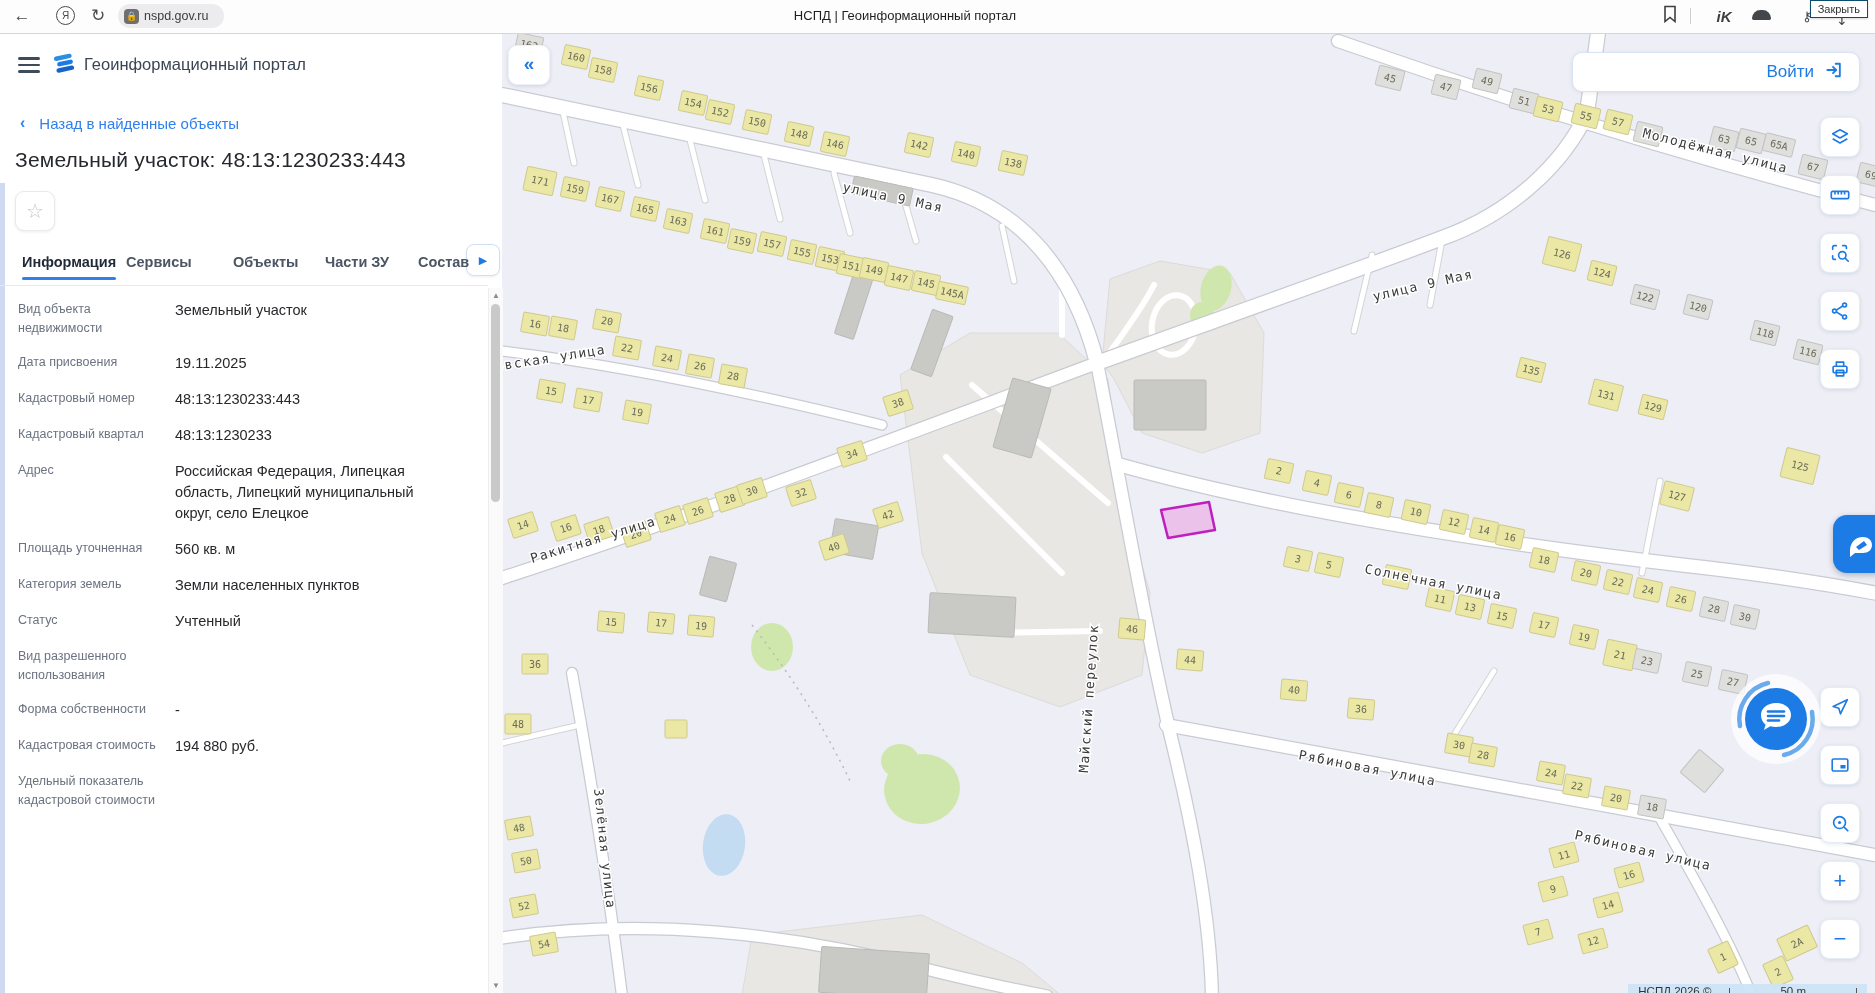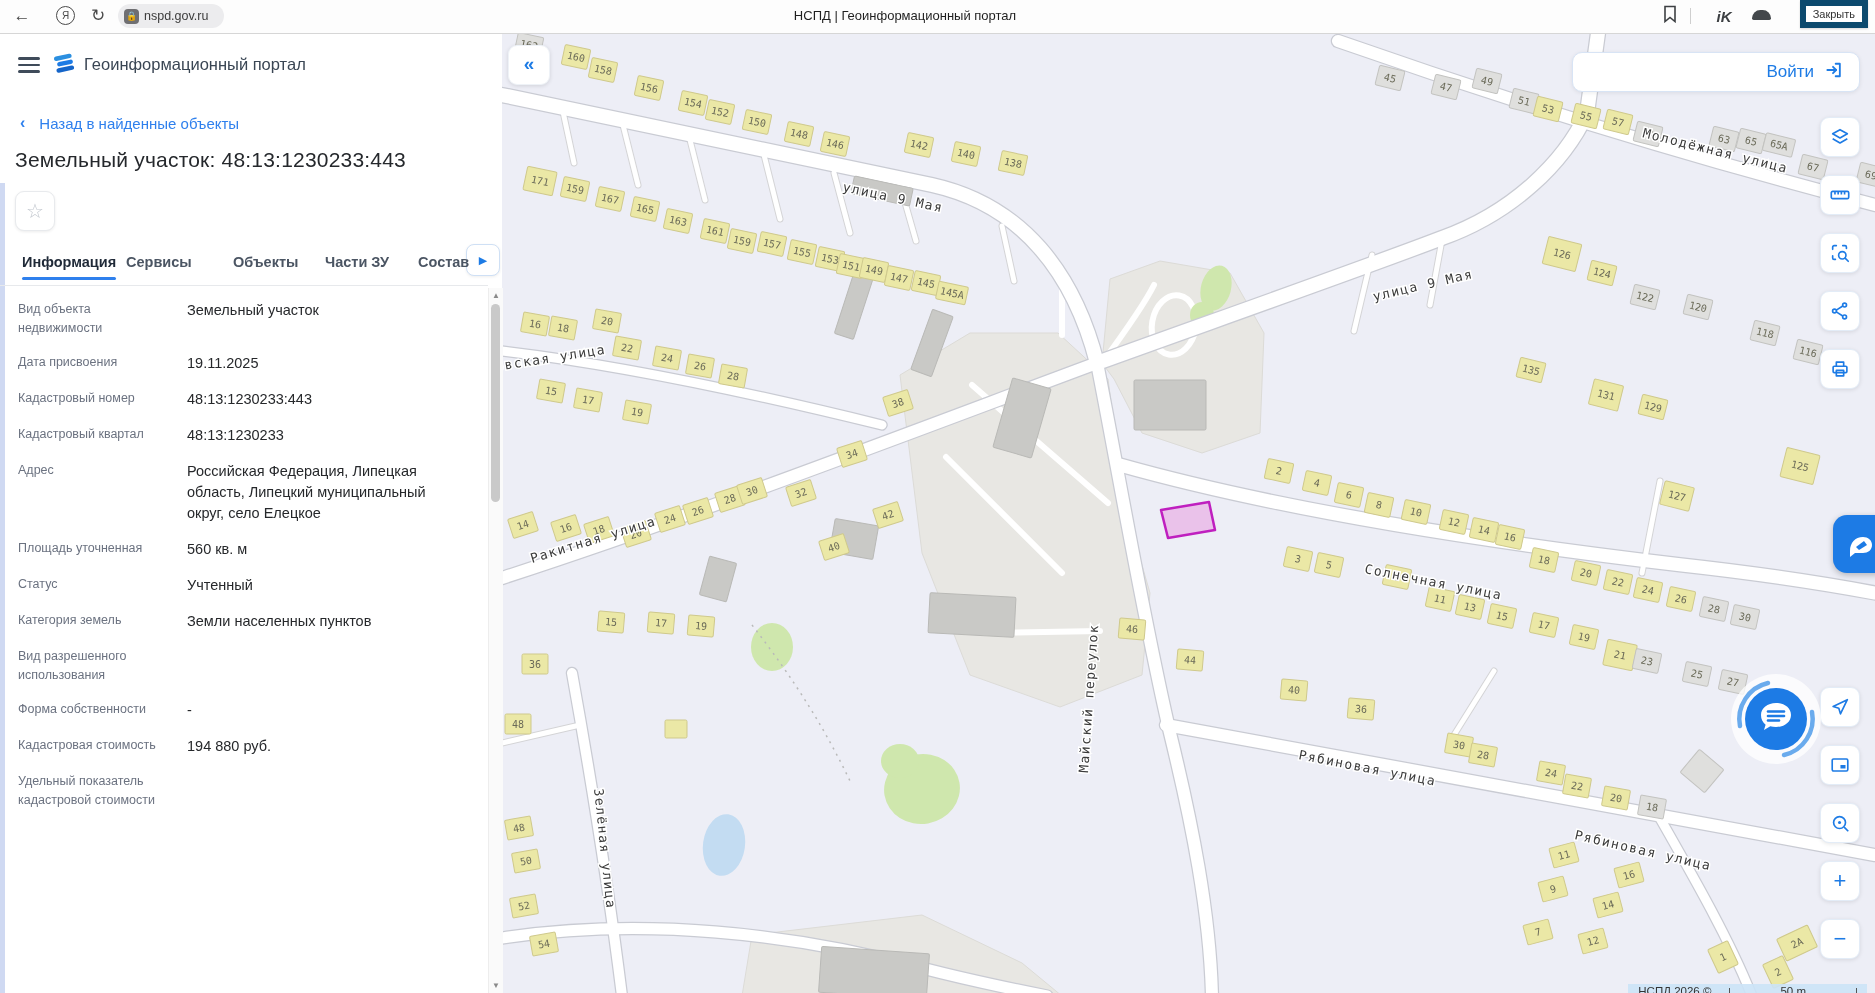--- a/index.html
+++ b/index.html
@@ -12,21 +12,21 @@
   #profile-ico{border:1.6px solid #4a4a4a;border-radius:50%;width:17px;height:17px;font-size:10px;line-height:17px;top:6px;}
   #url-pill{position:absolute;left:118px;top:4px;width:106px;height:24px;background:#ececee;border-radius:13px;display:flex;align-items:center;gap:5px;padding:0 6px;box-sizing:border-box;}
   #lock-badge{width:15px;height:15px;background:#6f6f72;border-radius:4px;color:#fff;font-size:9px;line-height:15px;text-align:center;flex:0 0 auto;}
   #url-text{font-size:12.5px;color:#3c3c3c;}
   #page-title{position:absolute;left:905px;top:8px;transform:translateX(-50%);font-size:13px;color:#1f1f1f;white-space:nowrap;}
   .chrome-right{position:absolute;top:5px;color:#3d4043;}
   #divider{position:absolute;left:1690px;top:8px;width:1px;height:16px;background:#cfcfcf;}
   #k-ico{left:1712px;font-weight:bold;font-size:15px;font-style:italic;}
   #dome-ico{position:absolute;left:1752px;top:10px;width:19px;height:10px;background:#43474b;border-radius:10px 10px 2px 2px;}
   #key-ico{left:1795px;font-size:13px;}
-  #close-tooltip{position:absolute;right:7px;top:0;background:#fff;border:6px solid #0c4a6e;font-size:11px;color:#333;padding:2px 7px;z-index:60;box-shadow:0 1px 2px rgba(0,0,0,.15);}
+  #close-tooltip{position:absolute;right:7px;top:0;background:#fff;border:1px solid #0c4a6e;font-size:11px;color:#333;padding:2px 7px;z-index:60;box-shadow:0 1px 2px rgba(0,0,0,.15);}
   #dl-ico{position:absolute;left:1836px;top:12px;font-size:14px;color:#444;z-index:55;}
 
   
   #panel{position:absolute;left:0;top:33px;width:502px;bottom:0;background:#fff;z-index:20;}
   #panel-strip{position:absolute;left:0;top:150px;bottom:0;width:5px;background:#cfd9f2;}
   #panel-head{position:absolute;left:0;top:10px;width:100%;height:40px;}
   #hamburger{position:absolute;left:18px;top:14px;width:22px;height:16px;cursor:pointer;}
   #hamburger div{height:2.6px;background:#3f4b5a;border-radius:2px;margin-bottom:4px;}
   #logo{position:absolute;left:52px;top:8px;width:24px;height:24px;}
   #app-title{position:absolute;left:84px;top:12px;font-size:16.5px;color:#3a4654;}
@@ -35,21 +35,21 @@
   #obj-title{position:absolute;left:15px;top:115px;font-size:21px;color:#25282c;letter-spacing:.2px;}
   #star-btn{position:absolute;left:15px;top:158px;width:38px;height:38px;border:1px solid #e8eaed;border-radius:9px;box-shadow:0 1px 3px rgba(0,0,0,.08);color:#c3c8cf;font-size:20px;text-align:center;line-height:38px;cursor:pointer;background:#fff;}
   #tabs{position:absolute;left:0;top:218px;width:488px;height:34px;border-bottom:1px solid #e7e9ec;}
   .tab{position:absolute;top:3px;font-size:14.5px;color:#4b5563;cursor:pointer;white-space:nowrap;font-weight:bold;}
   .tab.active{color:#1f2937;}
   .tab.active::after{content:"";position:absolute;left:0;right:0;bottom:-10px;height:3px;background:#2f80ed;border-radius:2px;}
   #tab-more{position:absolute;left:466px;top:-7px;width:32px;height:30px;border:1px solid #cfe0f5;border-radius:8px;background:#fff;color:#1d7be5;font-size:11px;text-align:center;line-height:30px;cursor:pointer;box-shadow:0 1px 3px rgba(0,0,0,.07);}
   #fields{position:absolute;left:0;top:253px;bottom:0;width:488px;overflow:hidden;padding:14px 0 0 0;}
   .frow{display:flex;margin-bottom:15px;}
   .flabel{width:142px;margin-left:18px;flex:0 0 auto;font-size:12.5px;line-height:19px;color:#6b7280;}
-  .fvalue{width:272px;margin-left:27px;font-size:14.5px;line-height:21px;color:#26282b;}
+  .fvalue{width:272px;margin-left:15px;font-size:14.5px;line-height:21px;color:#26282b;}
   
   #sb{position:absolute;left:488px;top:255px;bottom:0;width:14px;background:#fafafa;border-left:1px solid #ededed;}
   #sb .arr{position:absolute;left:0;width:14px;text-align:center;font-size:8px;color:#8a8a8a;}
   #sb-thumb{position:absolute;left:2px;top:16px;width:9px;height:198px;background:#c9c9c9;border-radius:5px;}
 
   
   #map{position:absolute;left:502px;top:33px;right:0;bottom:0;background:#edeef6;overflow:hidden;cursor:grab;}
   #collapse-btn{position:absolute;left:6px;top:12px;width:40px;height:38px;background:#fff;border:1px solid #eef2f7;border-radius:9px;box-shadow:0 1px 4px rgba(0,0,0,.12);color:#1d7be5;font-size:19px;font-weight:bold;text-align:center;line-height:36px;cursor:pointer;z-index:10;}
   #login-bar{position:absolute;left:1070px;top:19px;width:288px;height:40px;background:#fff;border:1px solid #d8e4f5;border-radius:10px;box-shadow:0 1px 4px rgba(0,0,0,.08);display:flex;justify-content:flex-end;align-items:center;gap:9px;padding:0 14px;box-sizing:border-box;z-index:10;cursor:pointer;}
   #login-label{color:#1d7be5;font-size:17px;}
@@ -143,26 +143,26 @@
         </div>
         <div class="frow">
           <div class="flabel">Адрес</div>
           <div class="fvalue">Российская Федерация, Липецкая область, Липецкий муниципальный округ, село Елецкое</div>
         </div>
         <div class="frow">
           <div class="flabel">Площадь уточненная</div>
           <div class="fvalue">560 кв. м</div>
         </div>
         <div class="frow">
+          <div class="flabel">Категория земель</div>
+          <div class="fvalue">Земли населенных пунктов</div>
+        </div>
+        <div class="frow">
           <div class="flabel">Статус</div>
           <div class="fvalue">Учтенный</div>
-        </div>
-        <div class="frow">
-          <div class="flabel">Категория земель</div>
-          <div class="fvalue">Земли населенных пунктов</div>
         </div>
         <div class="frow">
           <div class="flabel">Вид разрешенного использования</div>
         </div>
         <div class="frow">
           <div class="flabel">Форма собственности</div>
           <div class="fvalue">-</div>
         </div>
         <div class="frow">
           <div class="flabel">Кадастровая стоимость</div>

